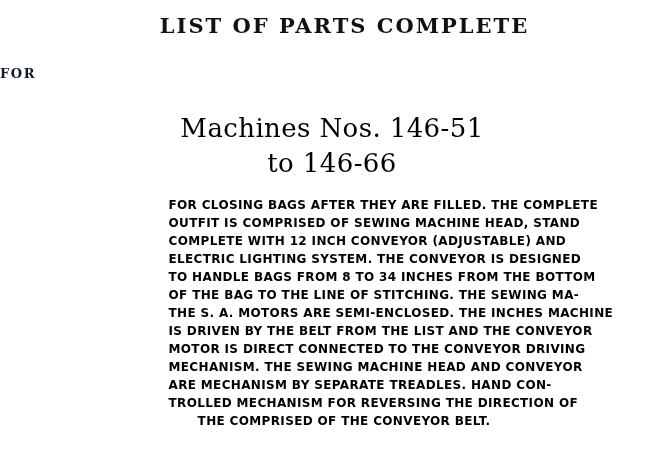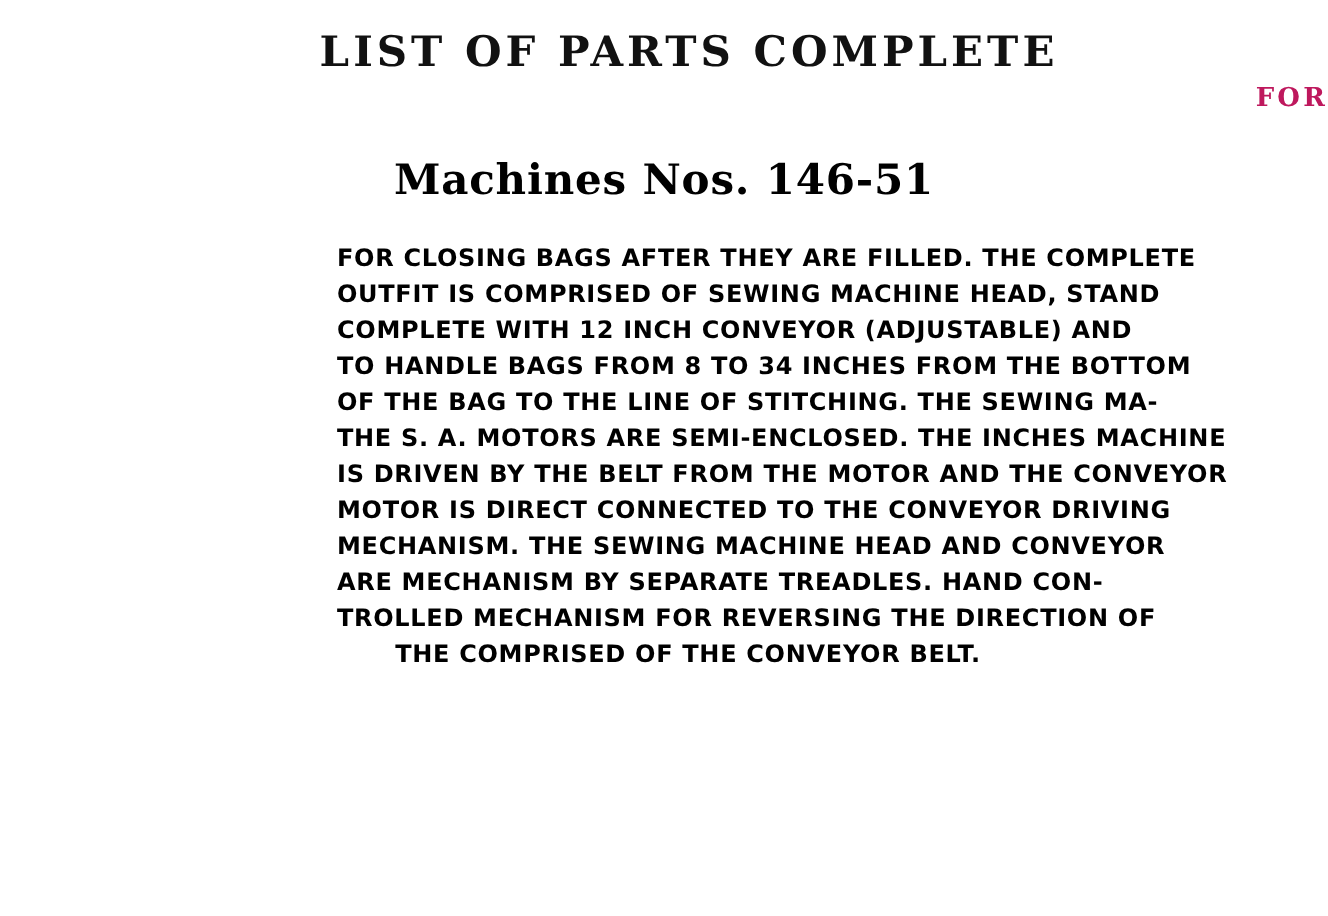--- a/index.html
+++ b/index.html
@@ -25,35 +25,35 @@
     text-align: center;
     font-family: "DejaVu Serif", serif;
     font-size: 21px;
     font-weight: bold;
     letter-spacing: 2.0px;
     margin-top: 13px;
     color: #111;
     padding-left: 25px;
   }
   .title-for {
-    text-align: right;
+    text-align: left;
     font-family: "DejaVu Serif", serif;
     font-size: 13px;
     font-weight: bold;
     letter-spacing: 1.6px;
-    margin-top: 4px;
-    color: #be185d;
+    margin-top: 28px;
+    color: #0f172a;
   }
   .title-machines {
     text-align: center;
     font-family: "DejaVu Serif", serif;
-    font-size: 21px;
-    font-weight: bold;
+    font-size: 26px;
+    font-weight: normal;
     letter-spacing: 0.4px;
-    margin-top: 20px;
+    margin-top: 31px;
     line-height: 1.25;
     color: #000;
   }
   .title-machines .line2 {
     display: block;
     margin-top: 2px;
   }
   .body-block {
     width: 375px;
     margin: 17px auto 0 auto;
@@ -74,30 +74,32 @@
 <body>
 
 <div class="page">
 
   <div class="title-main">LIST OF PARTS COMPLETE</div>
 
   <div class="title-for">FOR</div>
 
   <div class="title-machines">
     <span>Machines Nos. 146-51</span>
+    <span class="line2">to 146-66</span>
   </div>
 
   <div class="body-block">
     <div class="body-line">FOR CLOSING BAGS AFTER THEY ARE FILLED.  THE COMPLETE</div>
     <div class="body-line">OUTFIT IS COMPRISED OF SEWING MACHINE HEAD, STAND</div>
     <div class="body-line">COMPLETE WITH 12 INCH CONVEYOR (ADJUSTABLE) AND</div>
+    <div class="body-line">ELECTRIC LIGHTING SYSTEM.  THE CONVEYOR IS DESIGNED</div>
     <div class="body-line">TO HANDLE BAGS FROM 8 TO 34 INCHES FROM THE BOTTOM</div>
     <div class="body-line">OF THE BAG TO THE LINE OF STITCHING.  THE SEWING MA-</div>
     <div class="body-line">THE S. A. MOTORS ARE SEMI-ENCLOSED. THE INCHES MACHINE</div>
-    <div class="body-line">IS DRIVEN BY THE BELT FROM THE MOTOR AND THE CONVEYOR</div>
+    <div class="body-line">IS DRIVEN BY THE BELT FROM THE LIST AND THE CONVEYOR</div>
     <div class="body-line">MOTOR IS DIRECT CONNECTED TO THE CONVEYOR DRIVING</div>
     <div class="body-line">MECHANISM.  THE SEWING MACHINE HEAD AND CONVEYOR</div>
     <div class="body-line">ARE MECHANISM BY SEPARATE TREADLES.  HAND CON-</div>
     <div class="body-line">TROLLED MECHANISM FOR REVERSING THE DIRECTION OF</div>
     <div class="body-line">THE COMPRISED OF THE CONVEYOR BELT.</div>
   </div>
 
 </div>
 
 </body></html>

